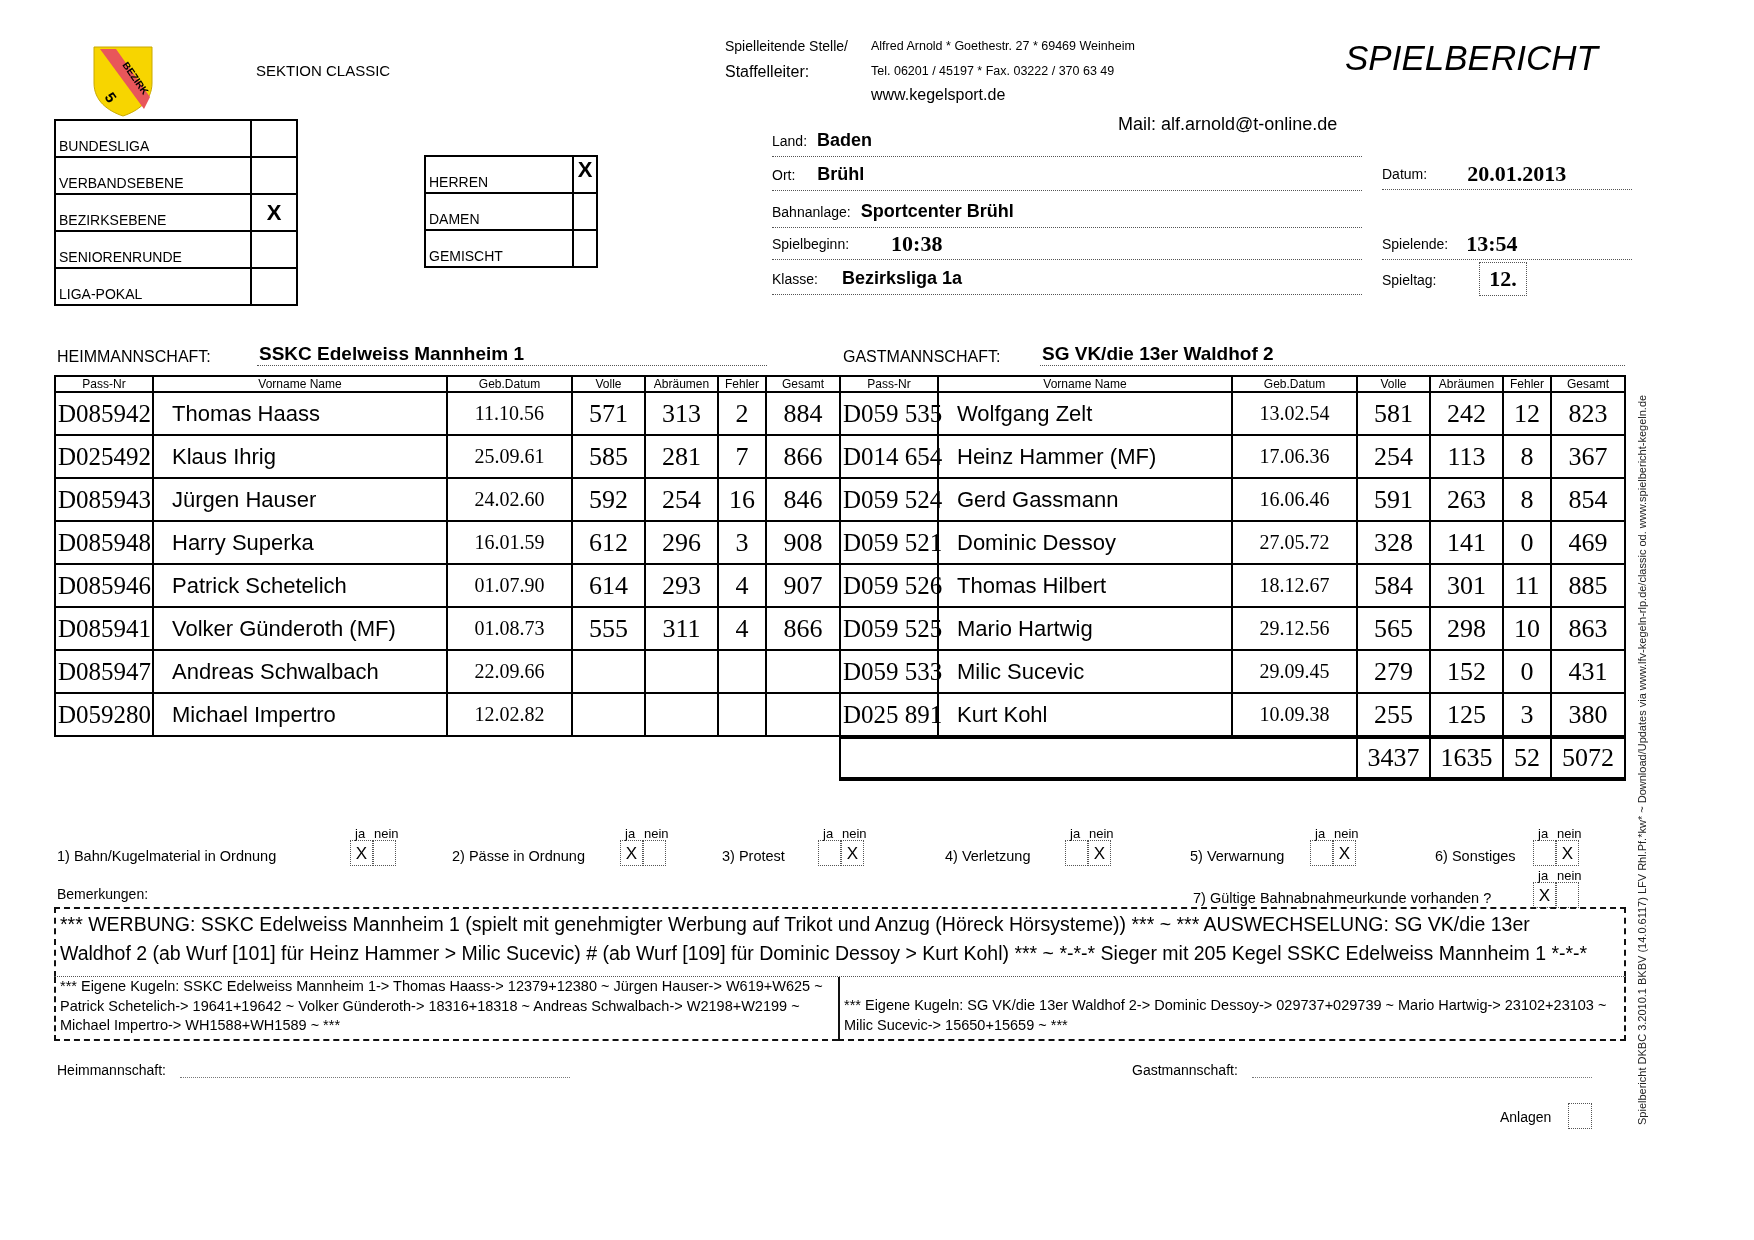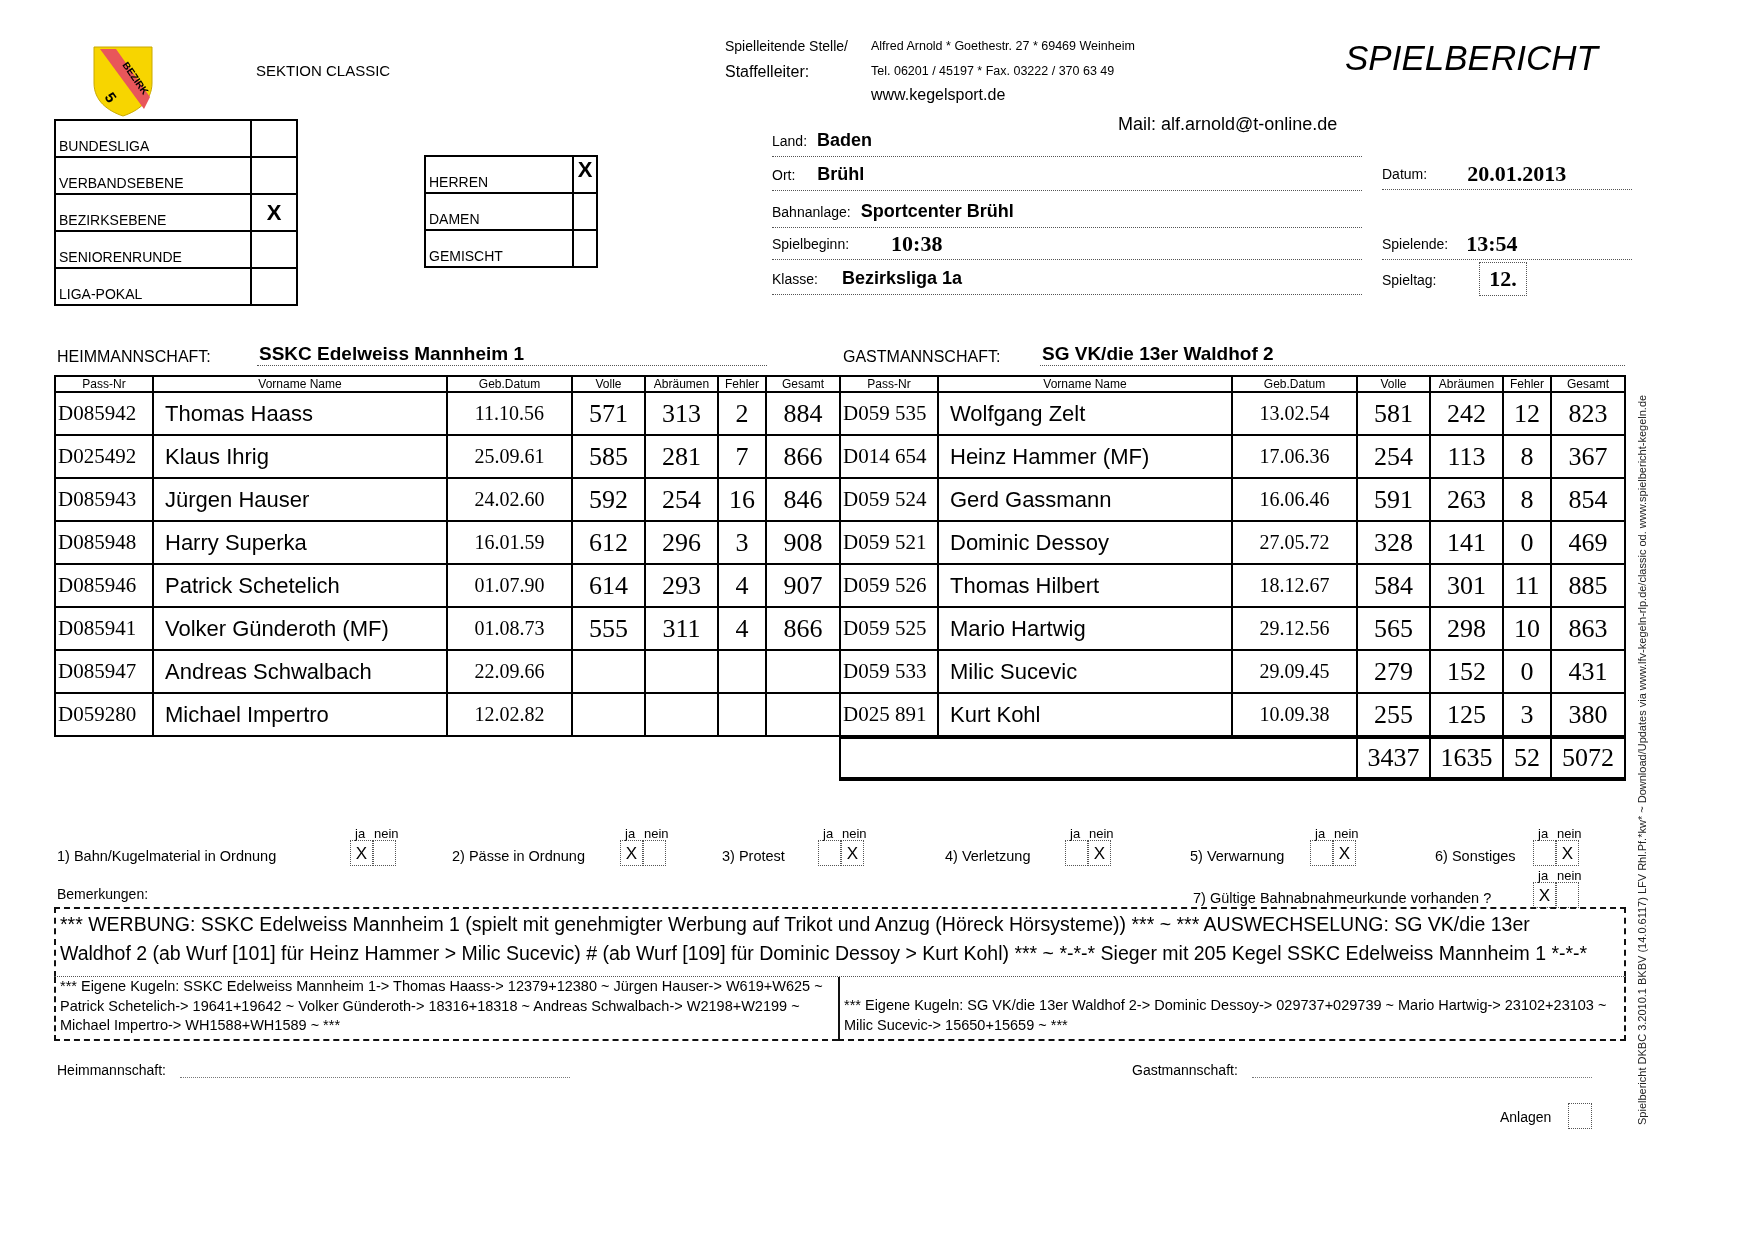--- a/index.html
+++ b/index.html
@@ -20,22 +20,22 @@
   .info-row .val.serif { font-size:22px; }
   .spieltag-box { position:absolute; border:1px dotted #555; width:46px; height:32px; text-align:center; font-family:"Liberation Serif", serif; font-weight:bold; font-size:22px; line-height:32px; }
   
   .team-row { position:absolute; height:30px; display:flex; align-items:flex-end; }
   .team-row .lbl { font-size:16px; width:200px; }
   .team-row .val { font-size:19px; font-weight:bold; border-bottom:1px dotted #555; flex:1; padding-left:2px; }
   
   table.players { position:absolute; border-collapse:collapse; table-layout:fixed; }
   table.players th { font-weight:normal; font-size:12px; border:2px solid #000; height:14px; padding:0; line-height:13px; }
   table.players td { border:2px solid #000; height:41px; padding:0; font-size:24px; text-align:center; }
-  table.players td.pass { font-family:"Liberation Serif", serif; font-size:21px; text-align:left; padding-left:2px; white-space:nowrap; }
-  table.players td.name { font-family:"Liberation Sans", sans-serif; font-size:22px; text-align:left; padding-left:11px; white-space:nowrap; }
+  table.players td.pass { font-family:"Liberation Serif", serif; font-size:25px; text-align:left; padding-left:2px; white-space:nowrap; }
+  table.players td.name { font-family:"Liberation Sans", sans-serif; font-size:22px; text-align:left; padding-left:18px; white-space:nowrap; }
   table.players td.date { font-family:"Liberation Serif", serif; font-size:20px; }
   table.players td.num { font-family:"Liberation Serif", serif; font-size:26px; }
   table.players tr.total td { height:38px; border-top:4px solid #000; border-bottom:4px solid #000; }
   .yn { position:absolute; font-size:13px; }
   
   .remarks { position:absolute; left:54px; top:907px; width:1572px; height:70px; border:2px dashed #111; border-bottom:1px dotted #555; box-sizing:border-box; font-size:19.5px; line-height:29px; padding:1px 4px; }
   .kugeln { position:absolute; top:977px; height:64px; box-sizing:border-box; font-size:14.5px; line-height:19.5px; padding:0 4px; border-bottom:2px dashed #111; }
   .sig { position:absolute; font-size:14px; display:flex; align-items:flex-end; }
   .sig .line { border-bottom:1px dotted #777; height:14px; margin-left:14px; }
   .vertical { position:absolute; left:1636px; top:1125px; transform:rotate(-90deg); transform-origin:left top; font-size:11px; white-space:nowrap; color:#222; }

